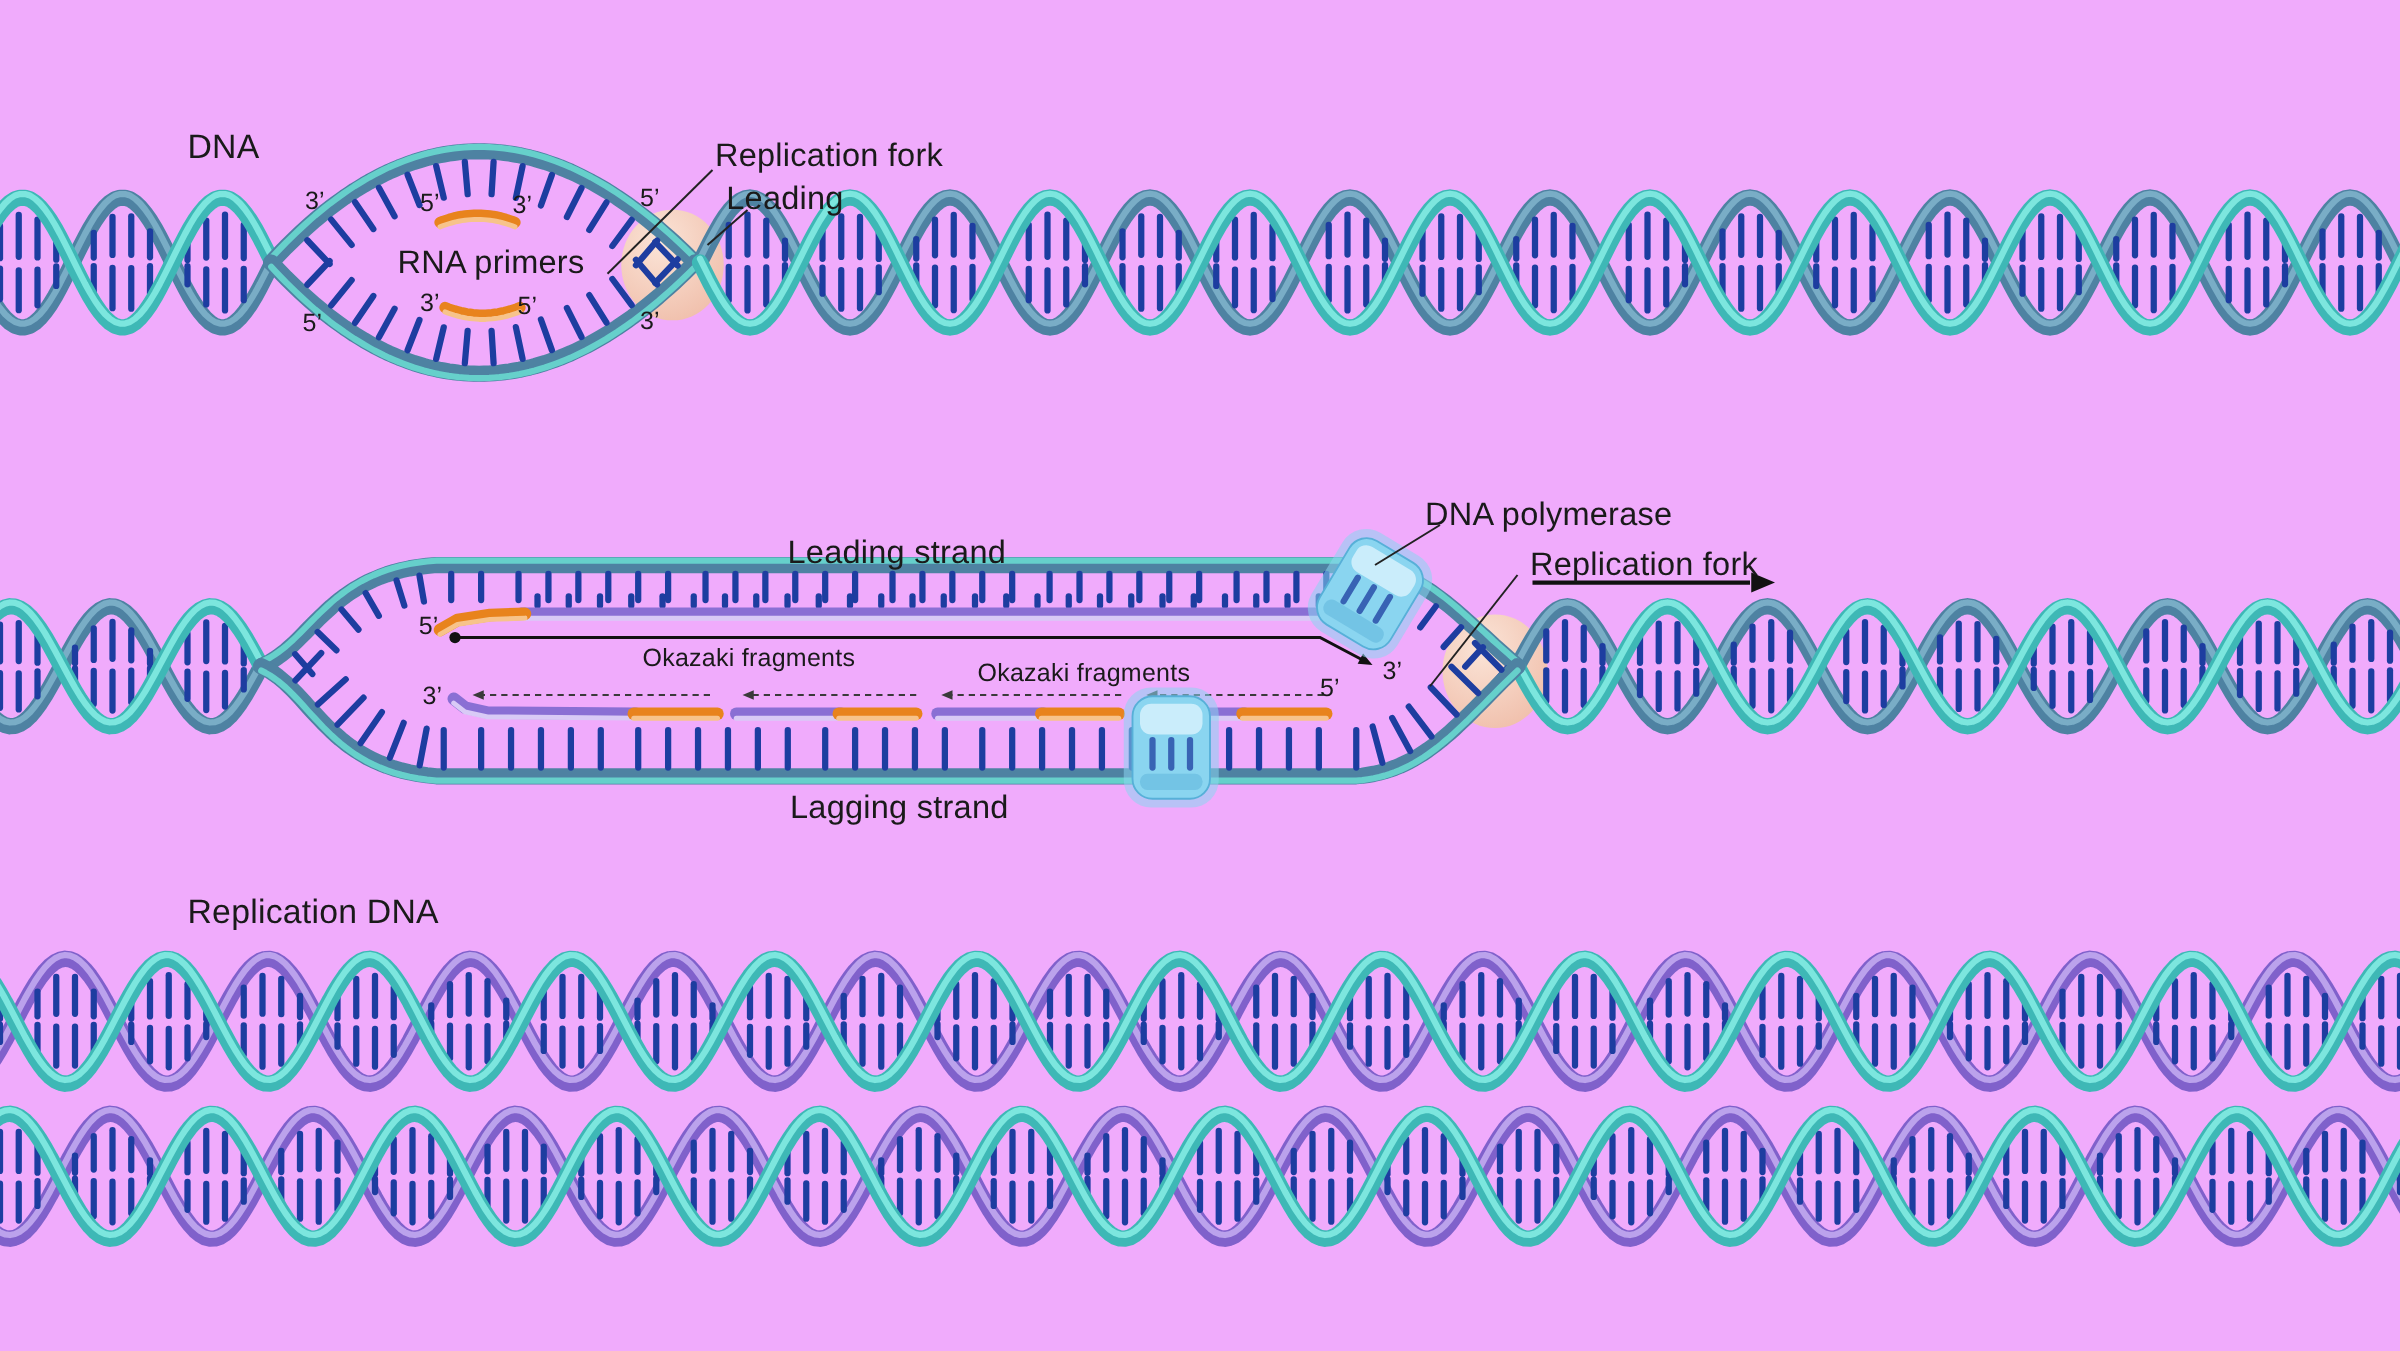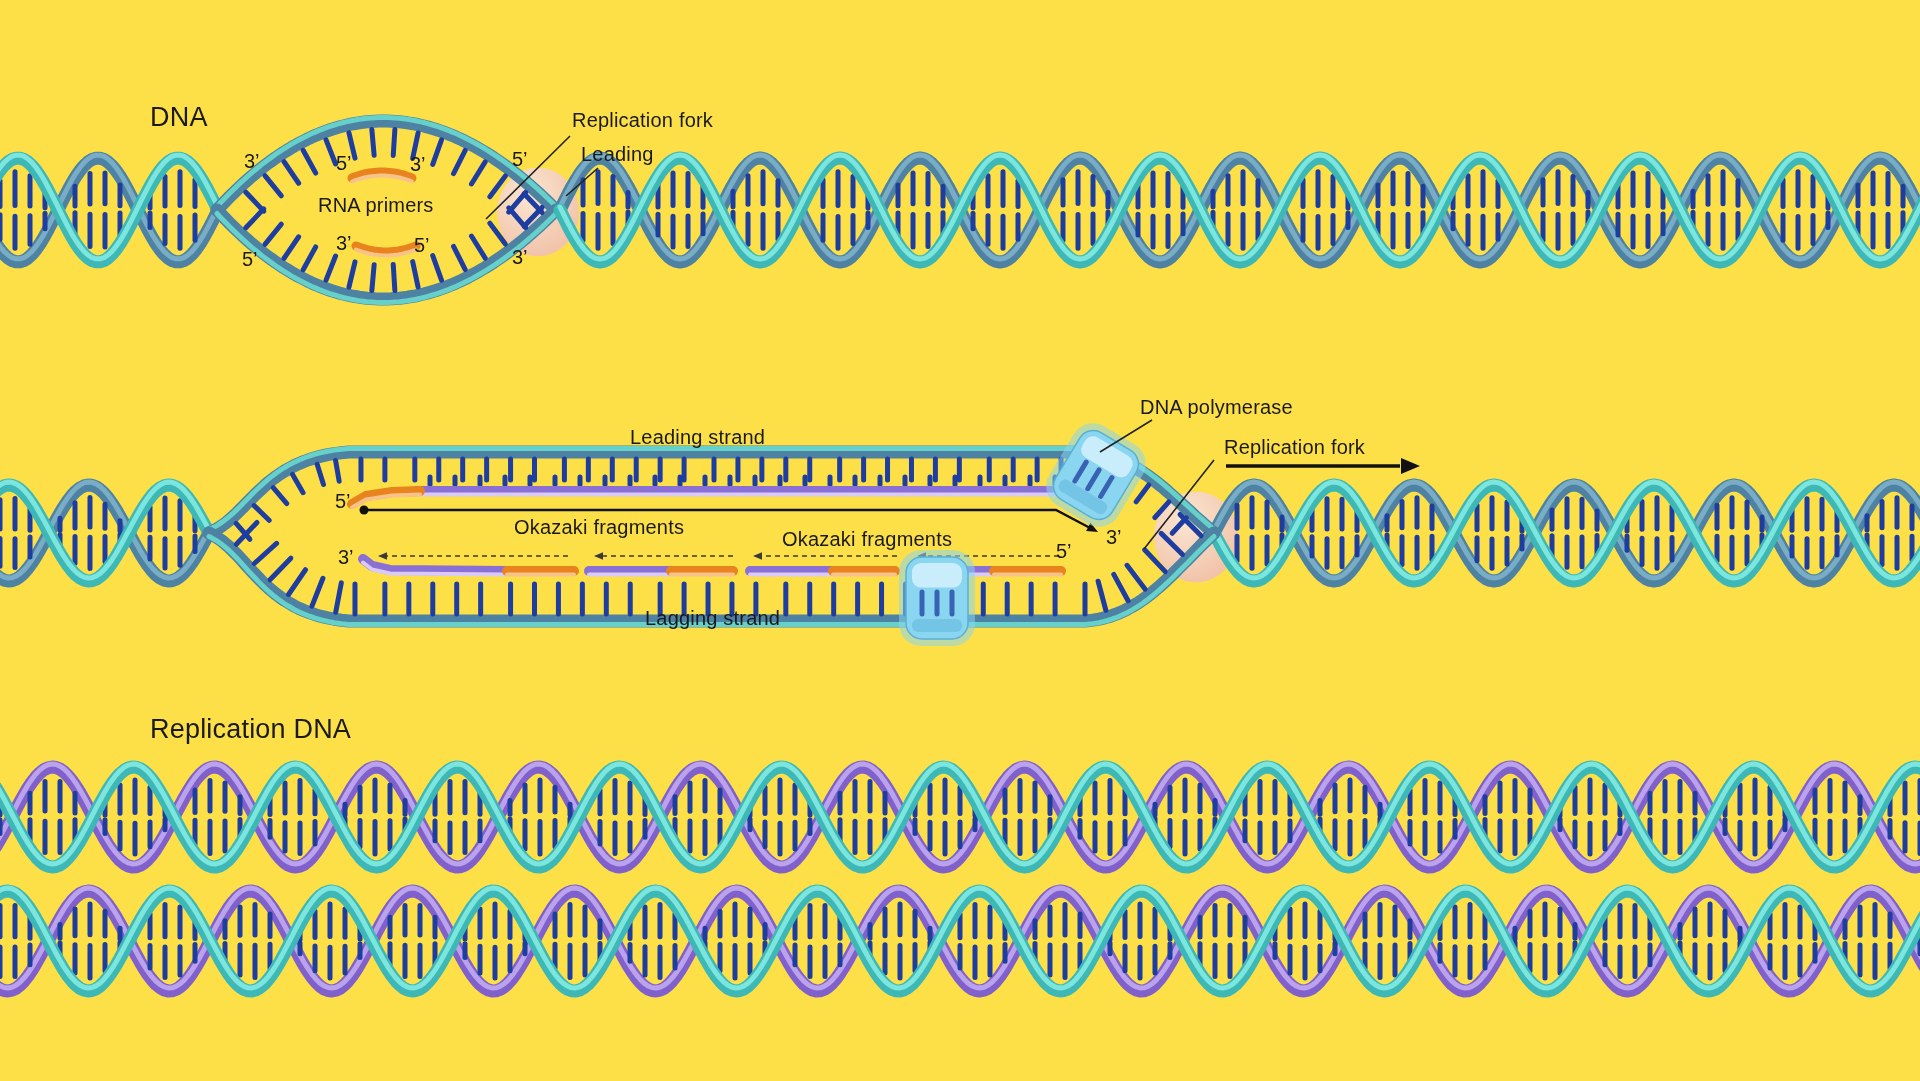--- a/index.html
+++ b/index.html
@@ -1,19 +1,19 @@
 <!DOCTYPE html>
 <html><head>
 <meta charset="utf-8">
 <style>
   html,body{margin:0;padding:0;background:#efefee;}
-  .stage{position:relative;width:1920px;height:1081px;background:#fde047;overflow:hidden;
+  .stage{position:relative;width:1920px;height:1081px;background:#f0abfc;overflow:hidden;
          font-family:"Liberation Sans",sans-serif;}
   #diagram{position:absolute;left:0;top:0;}
-  .lbl{position:absolute;color:#1a1a1a;font-size:20px;white-space:nowrap;letter-spacing:.2px;}
+  .lbl{position:absolute;color:#1a1a1a;font-size:26px;white-space:nowrap;letter-spacing:.2px;}
   .t26{font-size:27px;}
   .t20{font-size:20px;}
   .prime{position:absolute;color:#1a1a1a;font-size:20px;white-space:nowrap;}
   
   .pos-dna{left:150px;top:102px;}
   .pos-repfork-top{left:572px;top:109px;}
   .pos-helicase{left:581px;top:143px;}
   .pos-rna{left:318px;top:194px;}
   .pos-pa{left:244px;top:150px;}
   .pos-pb{left:336px;top:152px;}
@@ -25,21 +25,21 @@
   .pos-ph{left:512px;top:246px;}
   .pos-leading{left:630px;top:426px;}
   .pos-dnapol{left:1140px;top:396px;}
   .pos-repfork-mid{left:1224px;top:436px;}
   .pos-pi{left:335px;top:490px;}
   .pos-okz1{left:514px;top:516px;}
   .pos-okz2{left:782px;top:528px;}
   .pos-pj{left:338px;top:546px;}
   .pos-pk{left:1056px;top:540px;}
   .pos-pl{left:1106px;top:526px;}
-  .pos-lagging{left:632px;top:607px;margin-left:13px;}
+  .pos-lagging{left:632px;top:630px;}
   .pos-replicated{left:150px;top:714px;}
 </style>
 </head>
 <body>
 
 <div class="stage">
   <svg id="diagram" width="1920" height="1081" viewBox="0 0 1920 1081">
       <defs>
         <radialGradient id="sphGrad" cx="0.38" cy="0.3" r="0.78">
           <stop offset="0%" stop-color="#fbe6d6"></stop>

